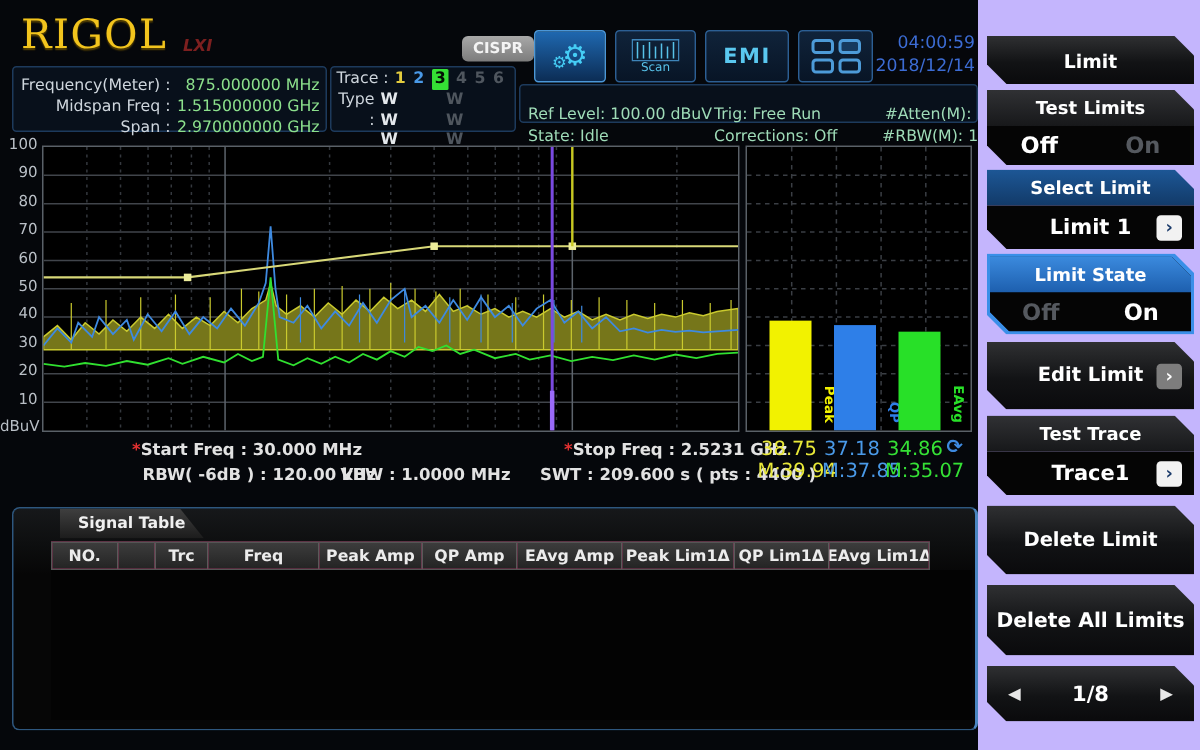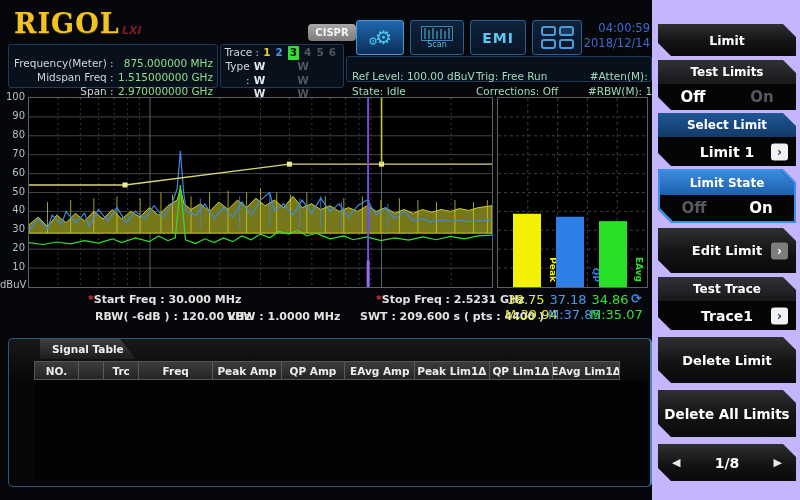--- a/index.html
+++ b/index.html
@@ -1,20 +1,20 @@
 <!DOCTYPE html>
 <html><head>
 <meta charset="utf-8">
 <style>
   html,body{margin:0;padding:0;background:#000;}
   .screen{position:relative;width:800px;height:500px;background:#05070b;overflow:hidden;
           font-family:"DejaVu Sans","Liberation Sans",sans-serif;color:#ddd;}
   .abs{position:absolute;}
   
-  .logo{left:14px;top:8px;font-family:"DejaVu Serif","Liberation Serif",serif;font-weight:700;
+  .logo{left:14px;top:8px;font-family:"DejaVu Serif","Liberation Serif",serif;font-weight:400;
         font-size:27px;color:#f2c41d;letter-spacing:1px;text-shadow:0 1px 1px #5a4400;}
   .lxi{left:122px;top:24px;font-size:11px;font-weight:800;font-style:italic;color:#7d1f1f;}
   .cispr{left:308px;top:24px;width:48px;height:17px;border-radius:4px;
          background:linear-gradient(#a8a8a8,#7c7c7c);color:#f4f4f4;font-size:10px;font-weight:700;
          display:flex;align-items:center;justify-content:center;}
   .topbtn{height:33px;border:1px solid #2c5f94;border-radius:3px;background:linear-gradient(#10233a,#081526);
           display:flex;align-items:center;justify-content:center;}
   .gearbtn{left:356px;top:20px;width:46px;background:linear-gradient(#1f68b0,#0c2d55);border-color:#4b97d8;}
   .gear-big{font-size:19px;color:#45cdf5;line-height:1;}
   .gear-sm{font-size:11px;color:#45cdf5;margin-right:-3px;margin-top:8px;line-height:1;}
@@ -22,21 +22,21 @@
   .scan-lbl{font-size:8px;color:#57c1e8;margin-top:-1px;}
   .emibtn{left:470px;top:20px;width:54px;}
   .emi-lbl{font-size:14px;font-weight:800;color:#5ac8f0;letter-spacing:1px;}
   .winbtn{left:532px;top:20px;width:48px;}
   .win-grid{display:grid;grid-template-columns:15px 15px;grid-template-rows:10px 10px;gap:3px;}
   .win-cell{border:2px solid #4d9bd8;border-radius:3px;background:transparent;}
   .win-cell.fill{background:#163a5e;}
   .clock{left:578px;top:21px;width:72px;text-align:right;color:#3c6cd4;font-size:11.5px;font-weight:400;line-height:15px;}
   
   .ipanel{border:1px solid #1d3a5c;border-radius:3px;background:rgba(9,18,30,.85);}
-  .left-block{left:8px;top:44px;width:210px;height:44px;padding:12px 4px;box-sizing:border-box;}
+  .left-block{left:8px;top:44px;width:210px;height:44px;padding:6px 4px;box-sizing:border-box;}
   .irow{display:flex;font-size:10.5px;line-height:13.8px;}
   .ilabel{width:104px;text-align:right;color:#cfd6dd;white-space:pre;}
   .ivalue{flex:1;text-align:right;color:#8ce08c;}
   .trace-block{left:220px;top:44px;width:124px;height:44px;padding:1px 2px;box-sizing:border-box;}
   .trow{display:flex;font-size:10.5px;line-height:13.8px;}
   .tlabel{width:44px;text-align:right;color:#cfd6dd;margin-right:4px;}
   .tnum{margin-right:5px;font-weight:700;}
   .c1{color:#e3cc3e}.c2{color:#4a9ae8}
   .c3{color:#041004;background:#35e035;padding:0 2px;border-radius:1px;}
   .cdim{color:#4f565e;}

